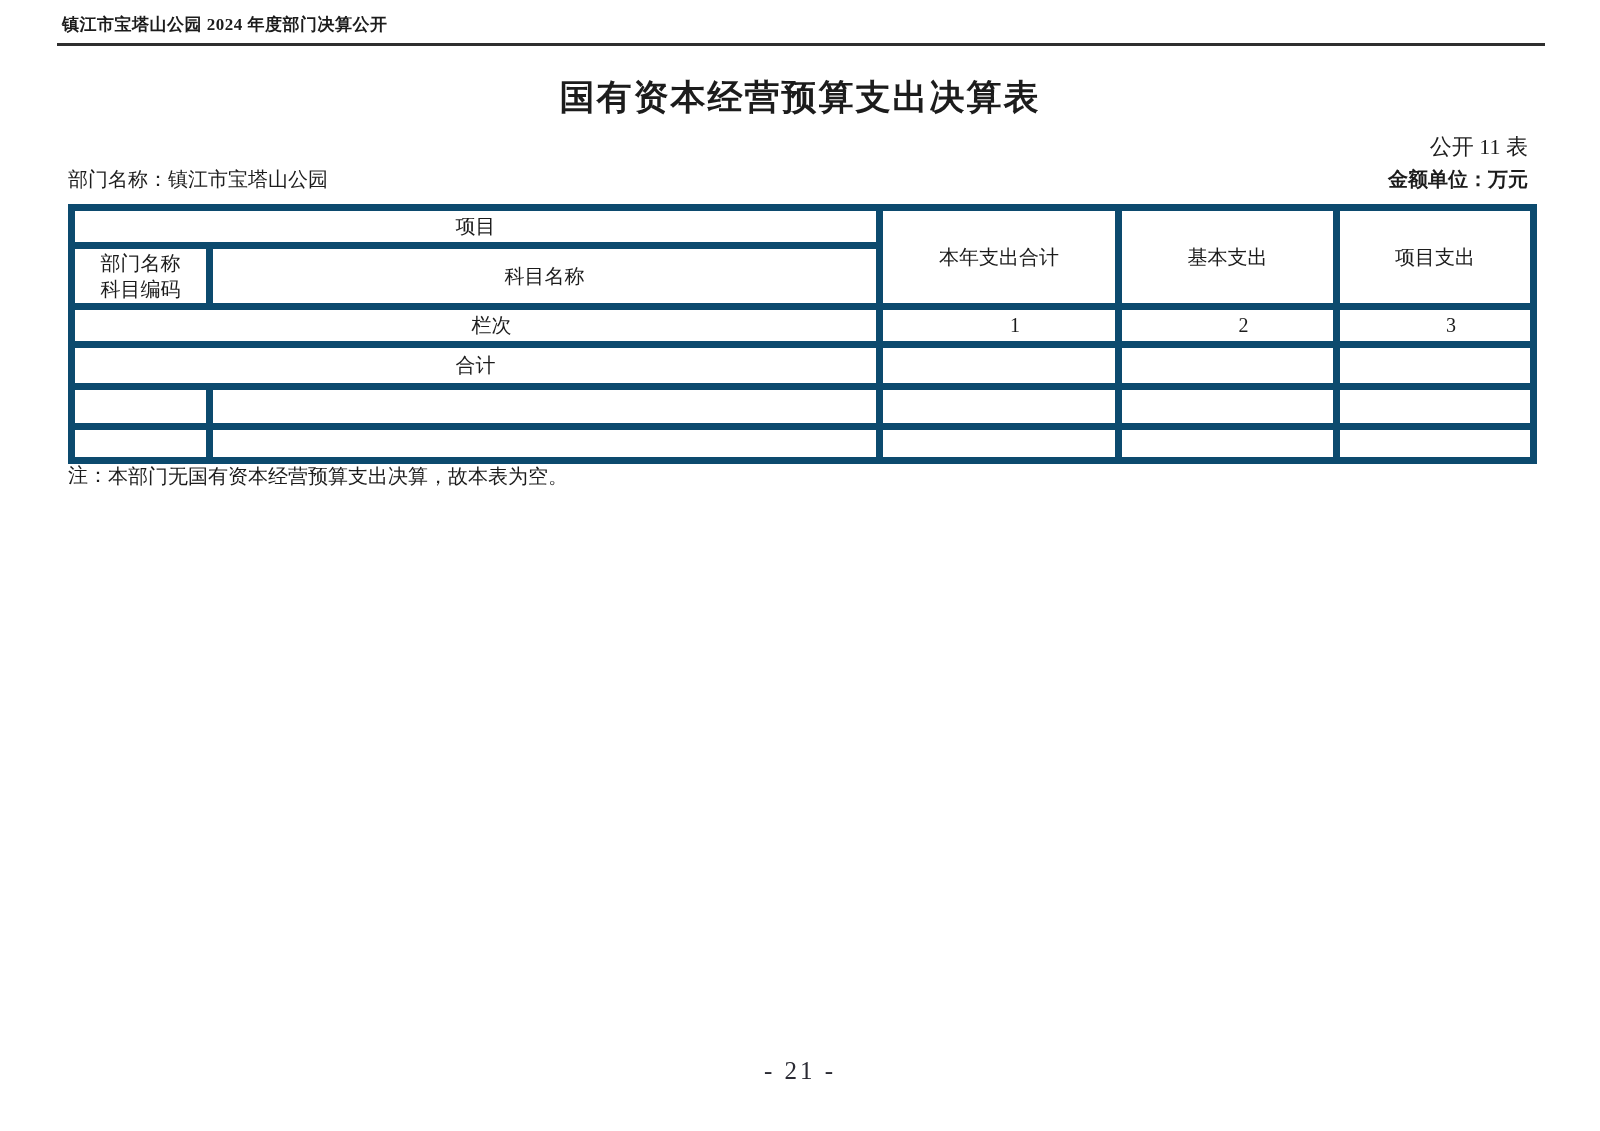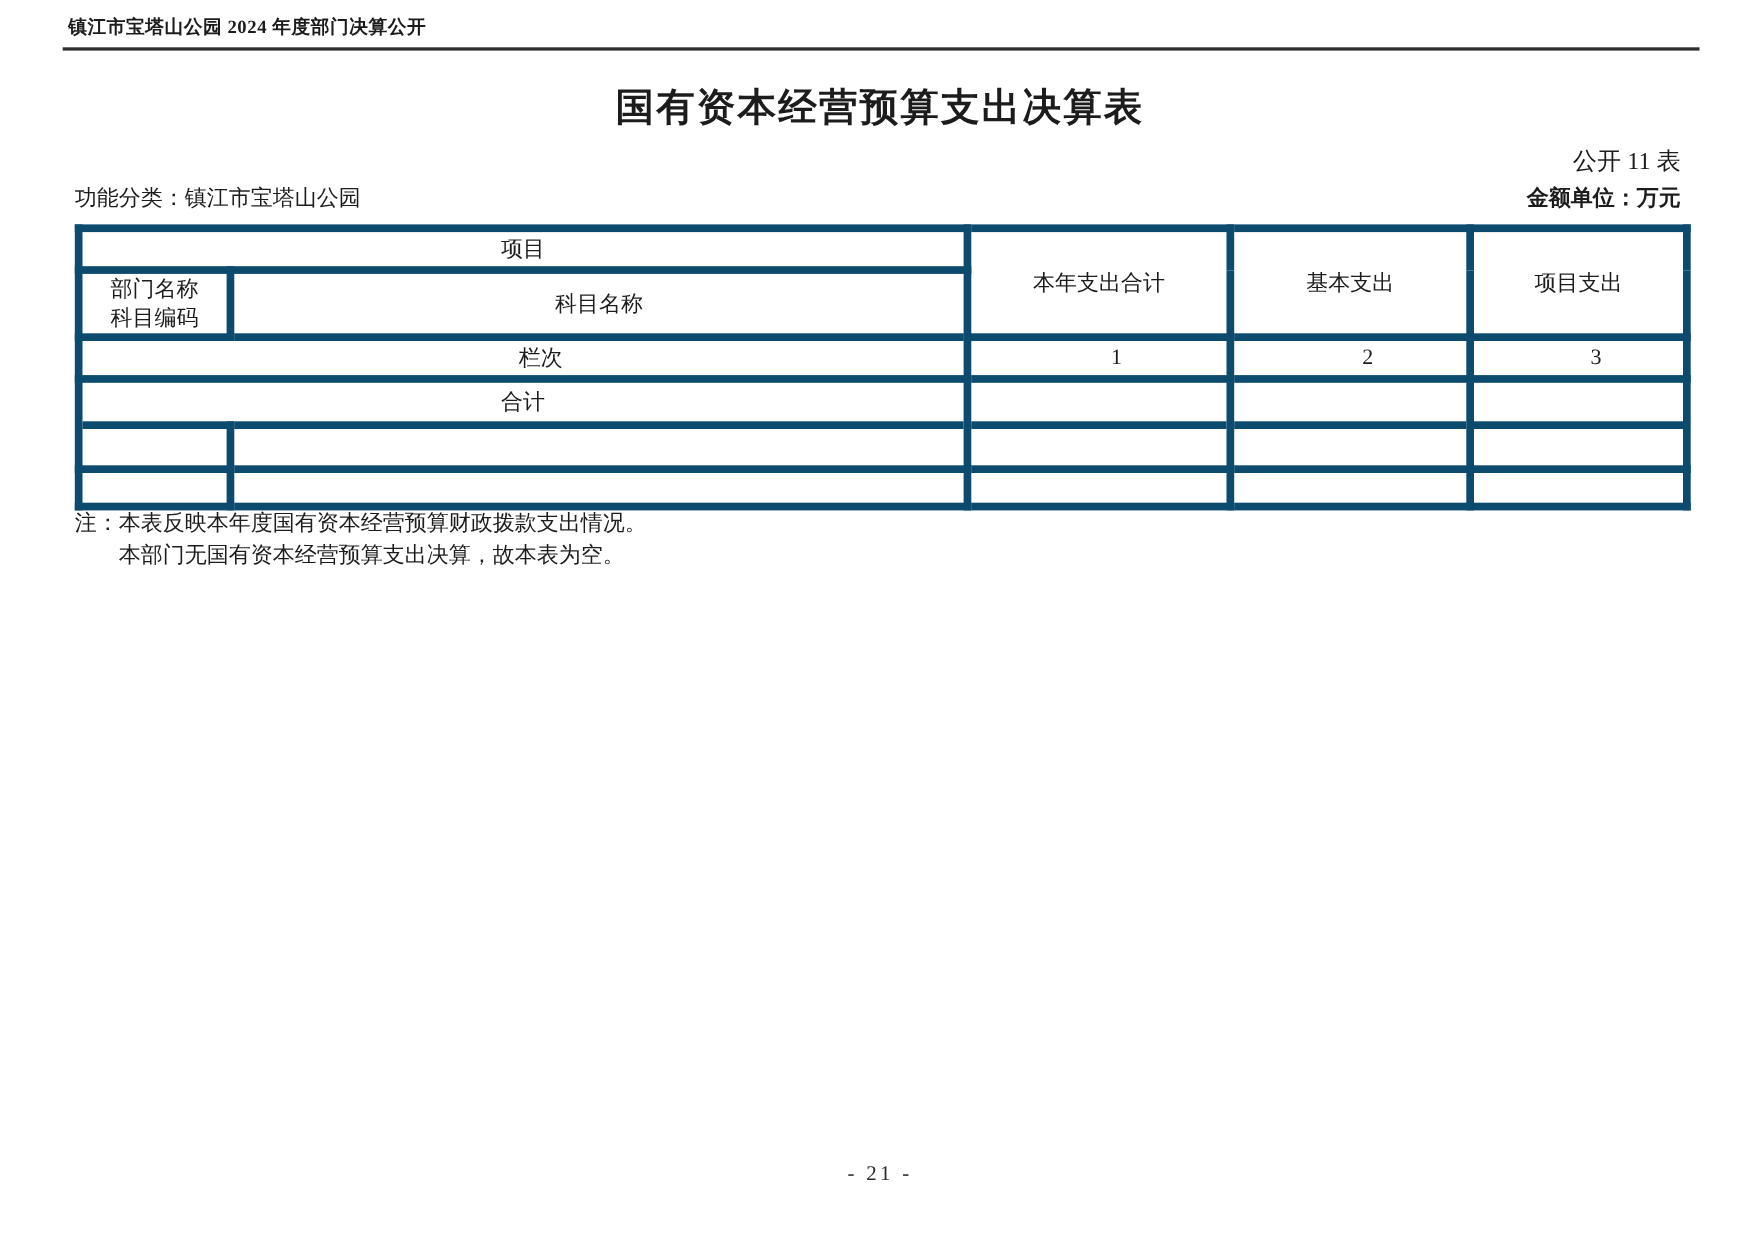--- a/index.html
+++ b/index.html
@@ -101,36 +101,36 @@
   }
   .notes .note-prefix { white-space: nowrap; }
   .notes .note-lines div { line-height: 29px; white-space: nowrap; }
 
   .page-number {
     position: absolute;
     left: 0;
     right: 0;
     top: 1057px;
     text-align: center;
-    font-size: 19px;
+    font-size: 25px;
     color: #2a2a33;
     letter-spacing: 3px;
   }
 </style>
 </head>
 <body>
 
 <div class="page-header-text">镇江市宝塔山公园 2024 年度部门决算公开</div>
 <div class="page-header-rule"></div>
 
 <h1 class="doc-title">国有资本经营预算支出决算表</h1>
 
 <div class="table-no">公开 11 表</div>
 
-<div class="dept-line">功能分类：镇江市宝塔山公园</div>
+<div class="dept-line">部门名称：镇江市宝塔山公园</div>
 <div class="unit-line">金额单位：万元</div>
 
 <table class="budget-table">
   <colgroup>
     <col style="width:138px">
     <col style="width:670px">
     <col style="width:239px">
     <col style="width:218px">
     <col style="width:197px">
   </colgroup>
@@ -173,18 +173,17 @@
       <td></td>
       <td></td>
       <td></td>
     </tr>
   </tbody>
 </table>
 
 <div class="notes">
   <span class="note-prefix">注：</span>
   <span class="note-lines">
-    <div>本表反映本年度国有资本经营预算财政拨款支出情况。</div>
     <div>本部门无国有资本经营预算支出决算，故本表为空。</div>
   </span>
 </div>
 
 <div class="page-number">- 21 -</div>
 
 </body></html>

